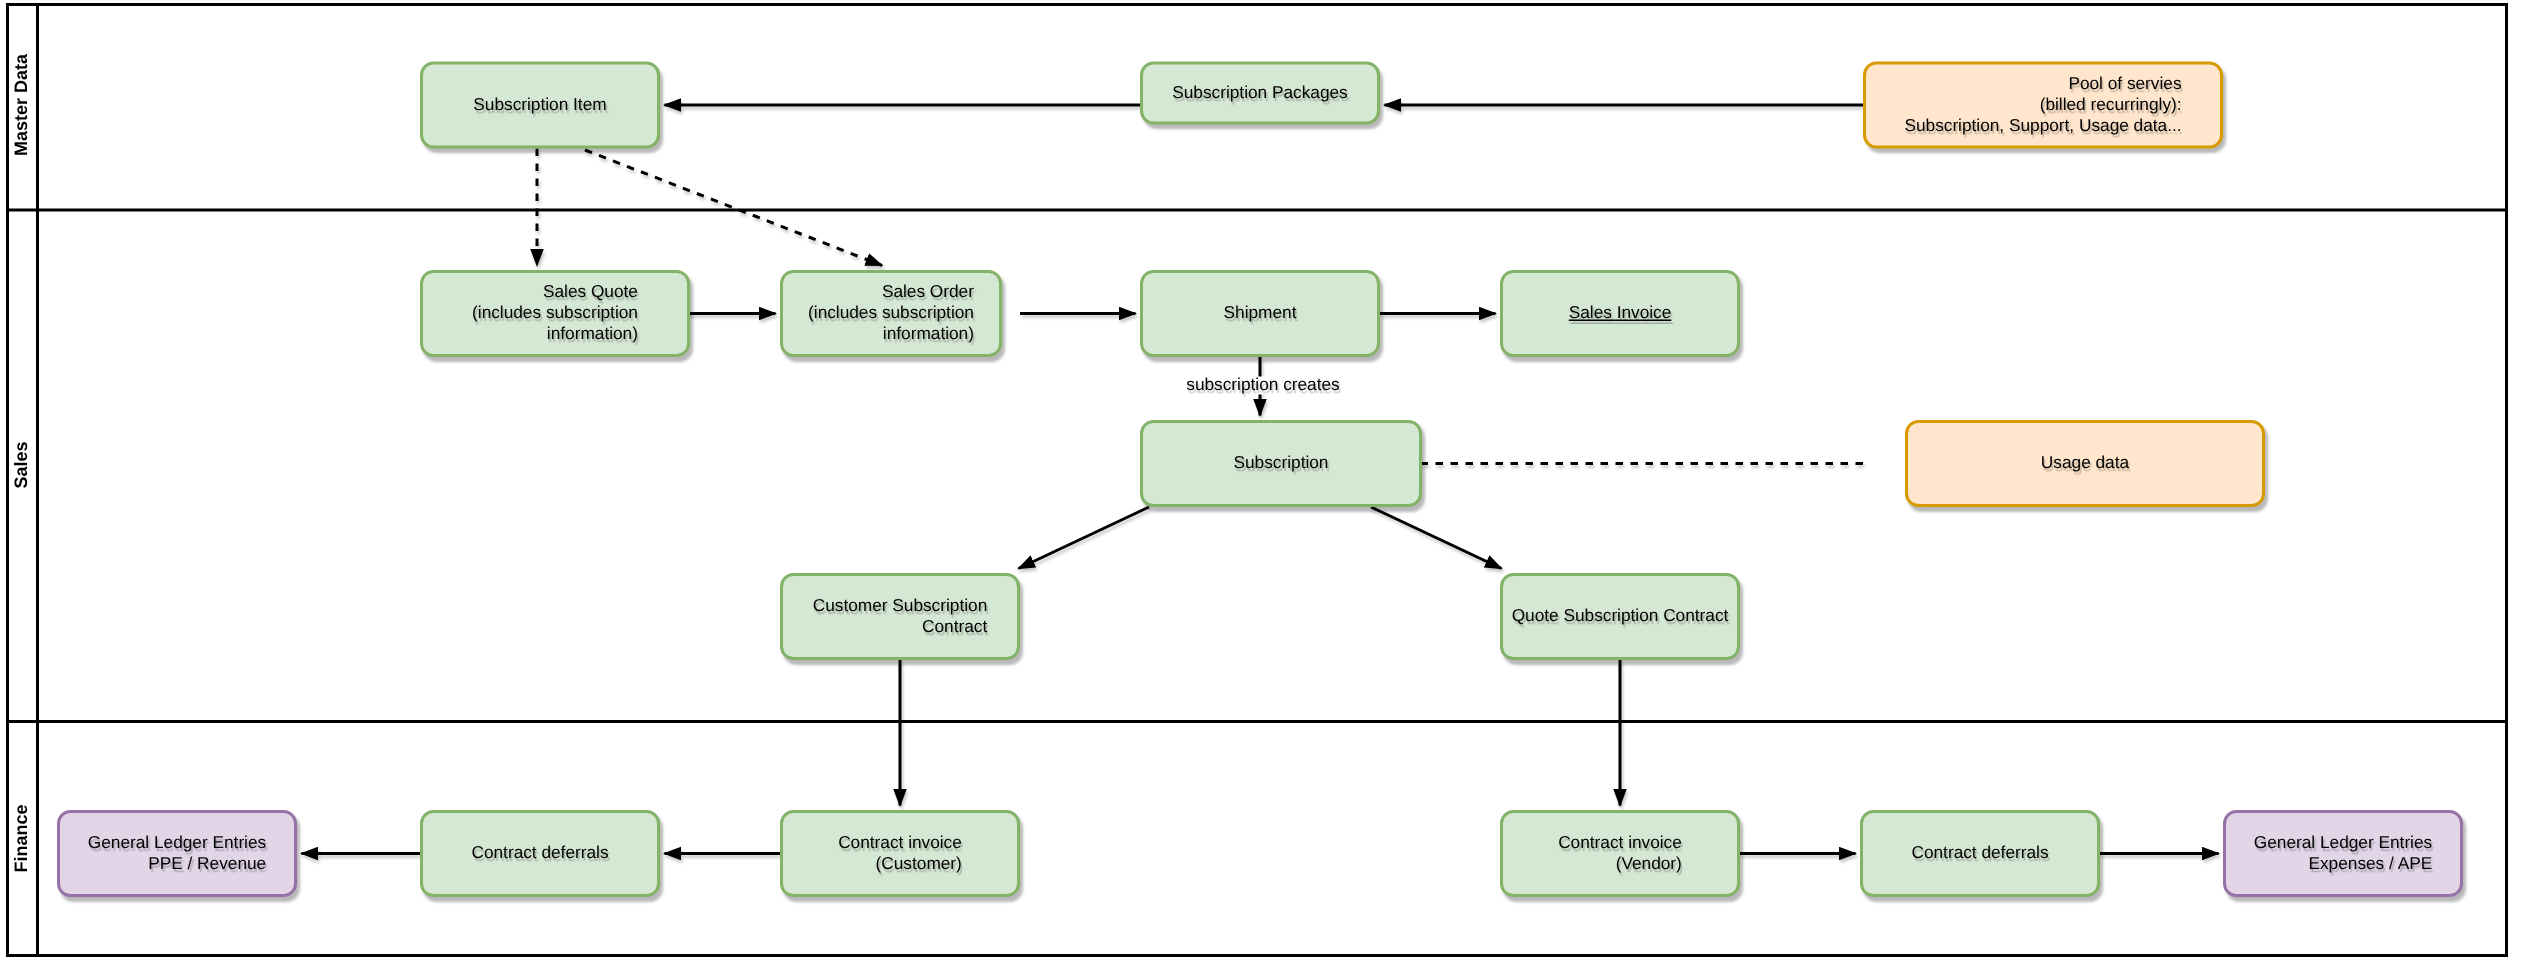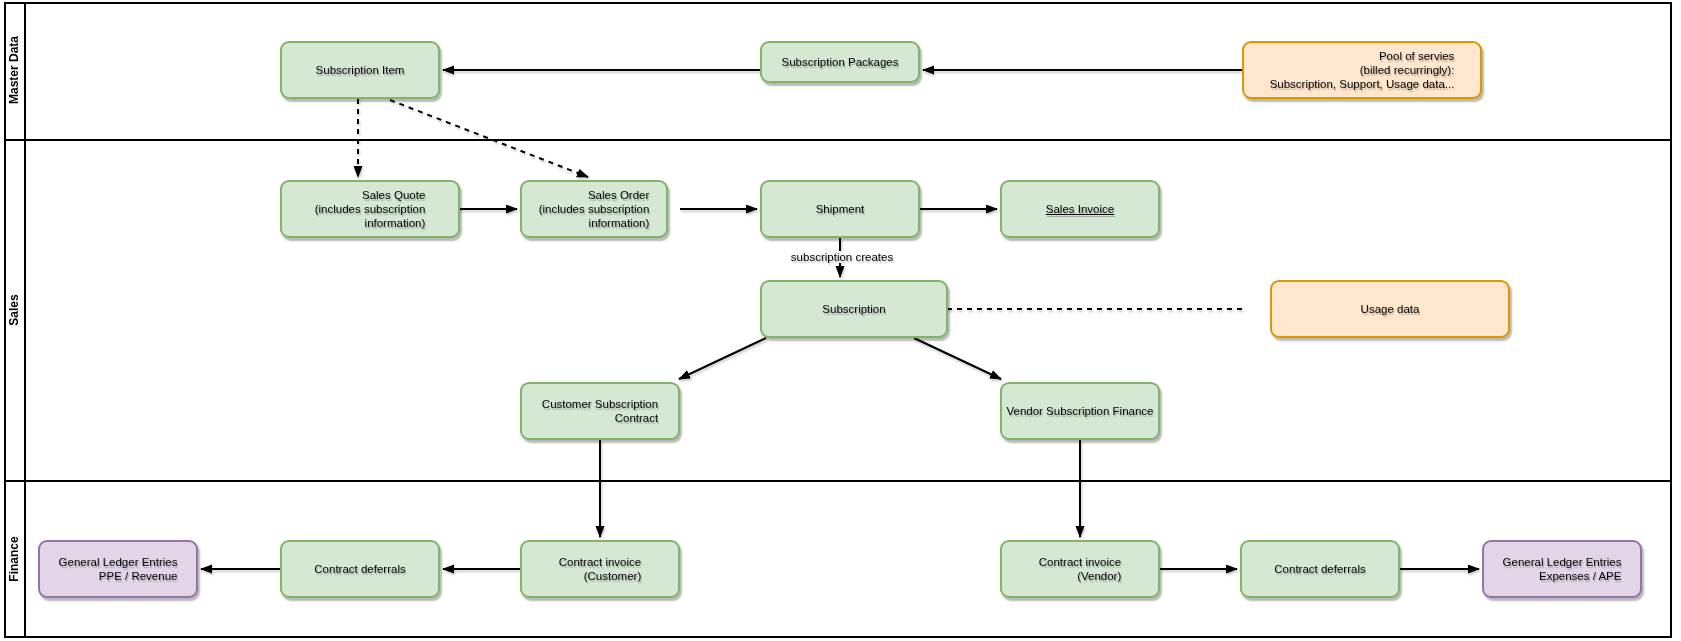--- a/index.html
+++ b/index.html
@@ -90,21 +90,21 @@
 information)</div>
       <div class="node green" style="left: 520px; top: 180px; width: 148px; height: 58px;">Sales Order
 (includes subscription
 information)</div>
       <div class="node green" style="left: 760px; top: 180px; width: 160px; height: 58px;">Shipment</div>
       <div class="node green" style="left: 1000px; top: 180px; width: 160px; height: 58px; text-decoration: underline;">Sales Invoice</div>
       <div class="node green" style="left: 760px; top: 280px; width: 188px; height: 58px;">Subscription</div>
       <div class="node orange" style="left: 1242px; top: 280px; width: 240px; height: 58px; margin-left: 28px;">Usage data</div>
       <div class="node green" style="left: 520px; top: 382px; width: 160px; height: 58px;">Customer Subscription
 Contract</div>
-      <div class="node green" style="left: 1000px; top: 382px; width: 160px; height: 58px;">Vendor Subscription Finance</div>
+      <div class="node green" style="left: 1000px; top: 382px; width: 160px; height: 58px;">Quote Subscription Contract</div>
       <div class="node purple" style="left: 38px; top: 540px; width: 160px; height: 58px;">General Ledger Entries
 PPE / Revenue</div>
       <div class="node green" style="left: 280px; top: 540px; width: 160px; height: 58px;">Contract deferrals</div>
       <div class="node green" style="left: 520px; top: 540px; width: 160px; height: 58px;">Contract invoice
 (Customer)</div>
       <div class="node green" style="left: 1000px; top: 540px; width: 160px; height: 58px;">Contract invoice
 (Vendor)</div>
       <div class="node green" style="left: 1240px; top: 540px; width: 160px; height: 58px;">Contract deferrals</div>
       <div class="node purple" style="left: 1482px; top: 540px; width: 160px; height: 58px;">General Ledger Entries
 Expenses / APE</div>

